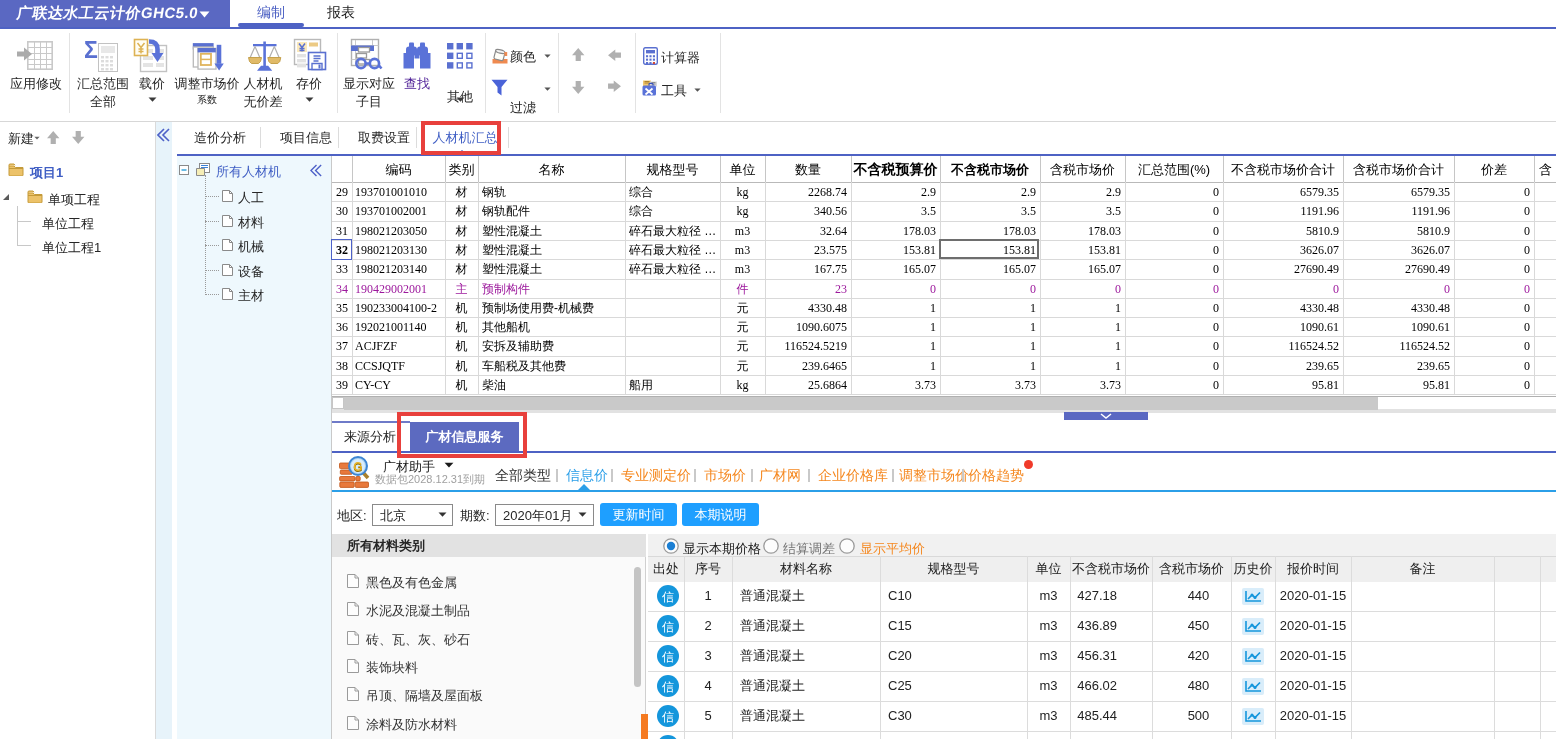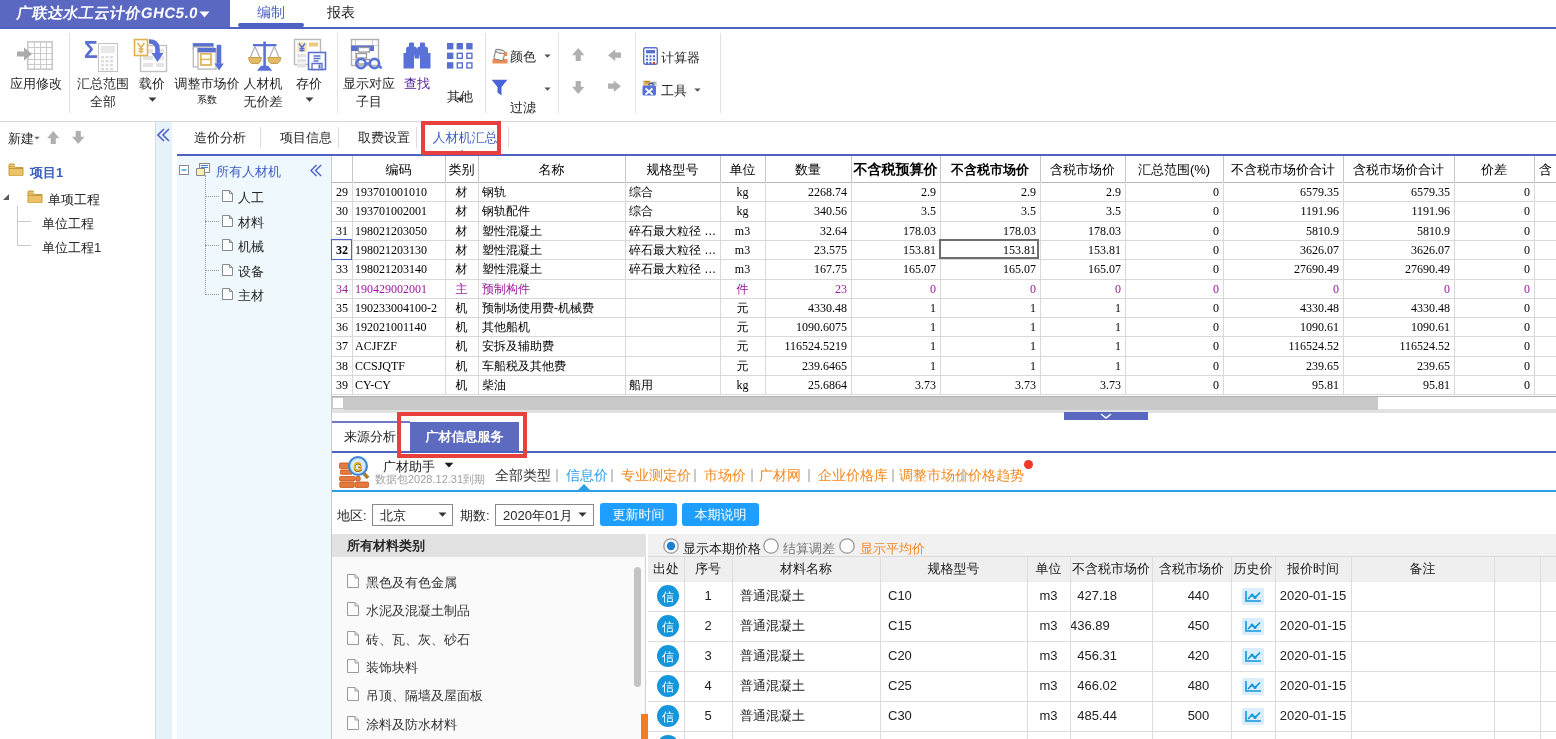--- a/index.html
+++ b/index.html
@@ -802,21 +802,21 @@
 <div class="ab" style="left:9px;top:59px">
       <svg width="22" height="22" viewBox="0 0 22 22">
         <circle cx="11" cy="11" r="11" fill="#1496dc"></circle>
 <text x="11" y="15.5" font-size="12" fill="#fff" text-anchor="middle">信</text>
       </svg>
     </div>
 <div class="ab tc" style="left:36px;top:55px;width:48px;height:30px;line-height:30px">2</div>
 <div class="ab" style="left:92px;top:55px;height:30px;line-height:30px">普通混凝土</div>
 <div class="ab" style="left:240px;top:55px;height:30px;line-height:30px">C15</div>
 <div class="ab tc" style="left:379px;top:55px;width:43px;height:30px;line-height:30px">m3</div>
-<div class="ab" style="left:422px;top:55px;width:47px;height:30px;line-height:30px;text-align:left">436.89</div>
+<div class="ab" style="left:422px;top:55px;width:47px;height:30px;line-height:30px;text-align:right">436.89</div>
 <div class="ab tc" style="left:511px;top:55px;width:79px;height:30px;line-height:30px">450</div>
 <div class="ab" style="left:594px;top:62px">
       <svg width="22" height="17" viewBox="0 0 22 17">
         <rect x="0" y="0" width="22" height="17" rx="2" fill="#d9edfa"></rect>
 <path d="M4 3 V13 H19" stroke="#1496dc" stroke-width="1.6" fill="none"></path>
 <path d="M6 11 L10 7 L13 9.5 L18 4.5" stroke="#1496dc" stroke-width="1.7" fill="none"></path>
 <circle cx="10" cy="7" r="1.5" fill="#1496dc"></circle>
         <circle cx="13" cy="9.5" r="1.5" fill="#1496dc"></circle>
       </svg>
     </div>

